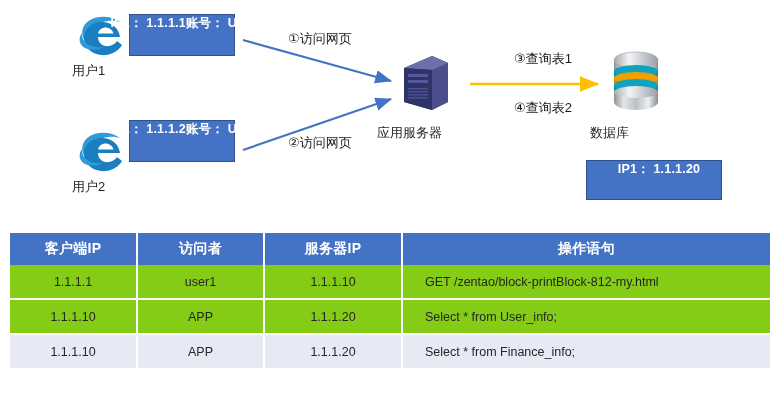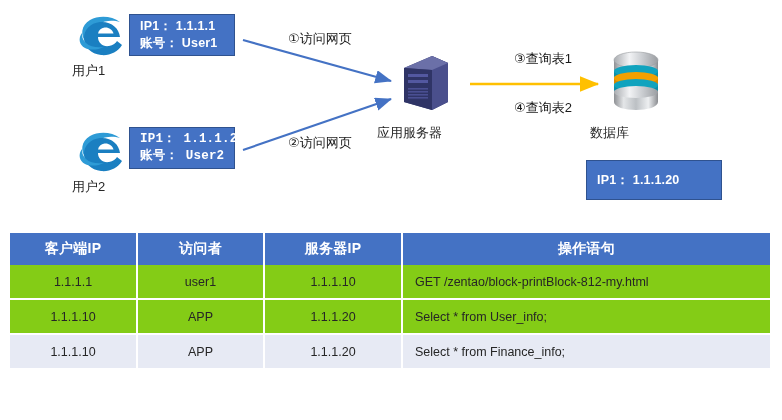--- a/index.html
+++ b/index.html
@@ -30,21 +30,21 @@
 
   
   .info-box{
     position:absolute;
     background:#4472C4;
     border:1.2px solid #2F528F;
     color:#ffffff;
     font-weight:bold;
     font-size:12.5px;
     line-height:17px;
-    display:flex;flex-direction:column;
+    display:flex;flex-direction:row;
     justify-content:center;
     padding-left:10px;
     box-sizing:border-box;
     letter-spacing:0.2px;
   }
   .info-box span{display:block;white-space:nowrap;}
 
   
   .arrow-label{
     position:absolute;
@@ -68,21 +68,21 @@
   #data-table th:last-child{border-right:none;}
   #data-table td{
     height:31px;
     font-size:12.5px;color:#262626;
     border-right:2px solid #ffffff;
     border-bottom:2px solid #ffffff;
     text-align:center;
     white-space:nowrap;
   }
   #data-table td:last-child{border-right:none;}
-  #data-table td.stmt{text-align:left;padding-left:12px;}
+  #data-table td.stmt{text-align:left;padding-left:22px;}
   #data-table tr.odd td{background:#84cc16;}
   #data-table tr.even td{background:#E7EAF4;}
 </style>
 </head>
 <body>
 
 <div id="stage">
 
   <div id="diagram">
 
@@ -123,21 +123,21 @@
       <g>
         <path d="M8 30 C2 24, 3 13, 12 8 C21 3, 34 4, 42 10 C36 8, 27 8, 21 12 C14 17, 11 24, 12 30 Z" fill="#2E9BD6"></path>
         <path d="M44 33 C40 40, 31 44, 23 43 C13 42, 6 35, 6 26 C6 18, 12 11, 22 10 C33 9, 41 16, 42 25
                  L20 25 C20 31, 25 35, 31 34 C35 33.3, 38 31, 39 29 Z" fill="#1A7FC1"></path>
         <path d="M20 21.5 L35.5 21.5 C34.5 17.5, 30.5 15, 26.5 15.5 C23 16, 20.5 18.5, 20 21.5 Z" fill="#ffffff"></path>
         <path d="M4 21 C0 26, 1 33, 7 36 C12 38.5, 20 38, 26 35 C19 36, 12 35, 8 31 C5 28, 3.5 24.5, 4 21 Z" fill="#2E9BD6"></path>
       </g>
     </svg>
     <div class="node-label" style="left:72px;top:178px;width:64px;">用户2</div>
 
-    <div class="info-box" style="left:129px;top:127px;width:106px;height:42px;font-family:Liberation Mono, monospace;">
+    <div class="info-box" style="left:129px;top:120px;width:106px;height:42px;">
       <span>IP1： 1.1.1.2</span>
       <span>账号： User2</span>
     </div>
 
     <svg class="server-icon" style="left:396px;top:54px;" viewBox="0 0 54 62">
       <polygon points="8,14 36,2 52,9 52,48 36,56 8,48" fill="#3B3F76"></polygon>
       <polygon points="36,2 52,9 52,48 36,56" fill="#4A4F8C"></polygon>
       <polygon points="8,14 36,2 52,9 36,16" fill="#6B70A8"></polygon>
       <polygon points="8,14 36,16 36,56 8,48" fill="#2F3466"></polygon>
       <rect x="12" y="20" width="20" height="3" fill="#5358A0"></rect>

